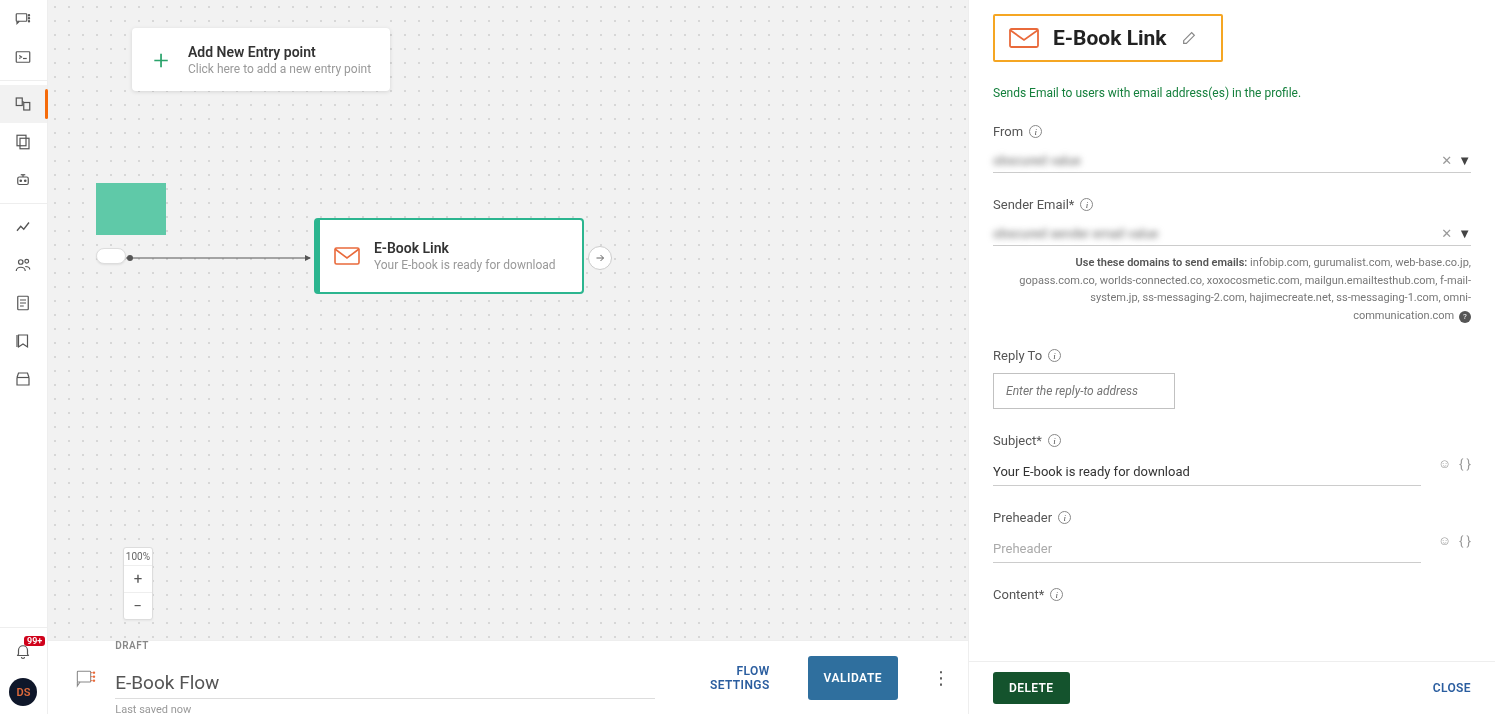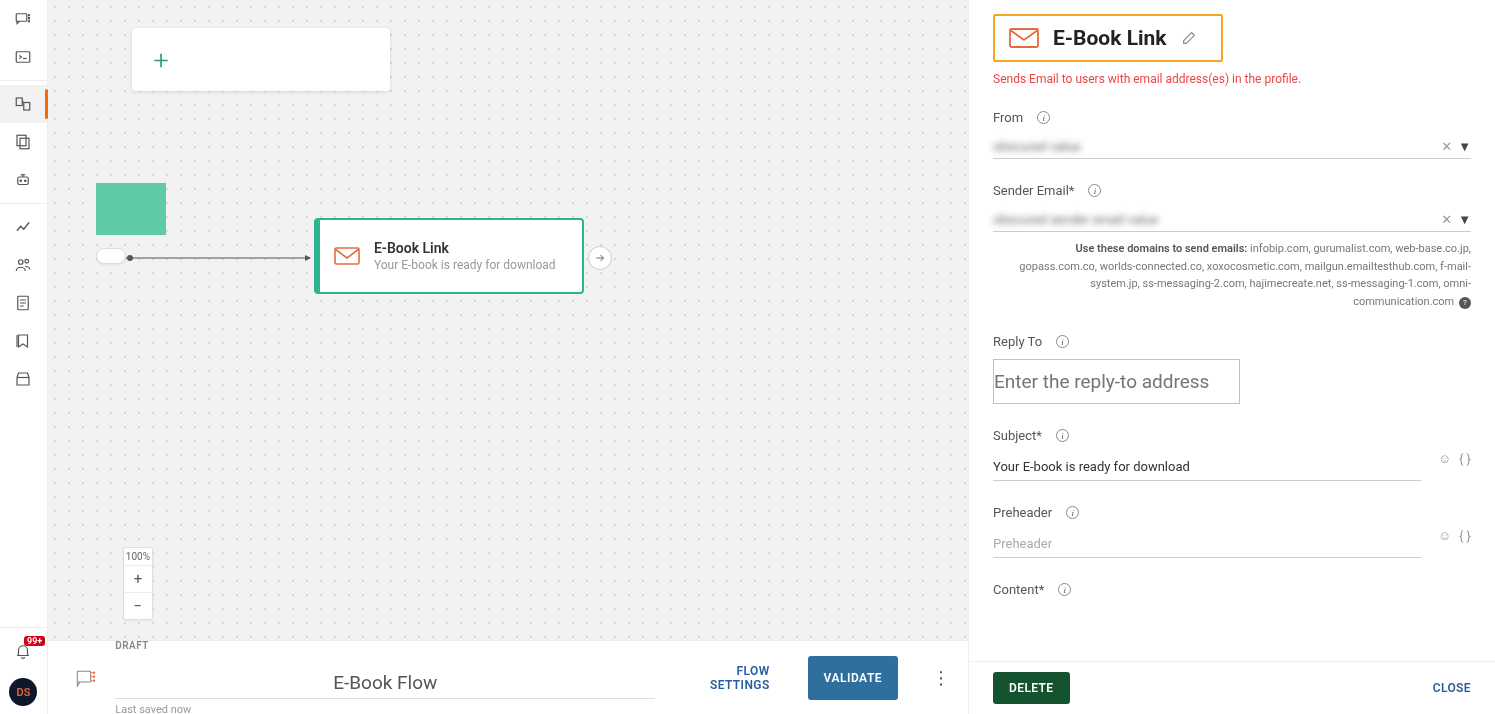--- a/index.html
+++ b/index.html
@@ -44,49 +44,49 @@
 
   
   .zoom { position:absolute; left:75px; bottom:20px; width:30px; background:#fff; border:1px solid #ddd; border-radius:3px; display:flex; flex-direction:column; align-items:center; box-shadow:0 1px 2px rgba(0,0,0,0.05);}
   .zoom .zlabel { font-size:10px; padding:3px 0; color:#666;}
   .zoom .zbtn { width:100%; text-align:center; padding:4px 0; cursor:pointer; border-top:1px solid #eee; color:#555; font-size:15px;}
 
   
   .footer-bar { height:74px; border-top:1px solid #eee; display:flex; align-items:center; padding:0 18px 0 28px; gap:18px; background:#fff;}
   .flow-icon { width:30px; height:26px; }
   .footer-text .status { font-size:10px; letter-spacing:0.5px; color:#888; font-weight:600;}
-  .footer-text .flowname { font-size:19px; color:#555; margin-top:20px;text-align:center; }
+  .footer-text .flowname { font-size:19px; color:#555; margin-top:20px; }
   .footer-text .underline { width:540px; height:1px; background:#ddd; margin-top:4px;}
   .footer-text .saved { font-size:11px; color:#999; margin-top:4px;}
   .footer-spacer { flex:1; }
   .link-btn { color:#2a5d9f; font-weight:600; font-size:12px; letter-spacing:0.4px; cursor:pointer; padding:6px 10px;text-align:right;}
   .validate-btn { background:#2f6f9e; color:#fff; font-weight:600; font-size:12px; letter-spacing:0.5px; padding:15px 16px; border-radius:3px; cursor:pointer; margin-left:10px;}
   .kebab { margin-left:16px; color:#555; cursor:pointer; font-size:18px; }
 
   
   .right-panel { width:528px; border-left:1px solid #eee; background:#fff; display:flex; flex-direction:column; }
   .panel-scroll { flex:1; overflow-y:auto; padding:14px 24px 4px 24px; }
   .title-box { border:2px solid #f5a623; border-radius:2px; padding:10px 14px; display:flex; align-items:center; gap:14px; width:fit-content; min-width:230px;}
   .title-box .ttl { font-size:21px; font-weight:700; color:#222;}
   .pencil { color:#888; }
-  .desc { color:#ef4444; font-size:12px; margin-top:10px;}
+  .desc { color:#15803d; font-size:12px; margin-top:24px;}
 
   .field-group { margin-top:24px; }
-  .field-label { font-size:13px; color:#555; display:flex; align-items:center; gap:14px;}
+  .field-label { font-size:13px; color:#555; display:flex; align-items:center; gap:6px;}
   .info-icon { width:13px; height:13px; border:1px solid #888; border-radius:50%; display:inline-flex; align-items:center; justify-content:center; font-size:9px; color:#555; font-style:italic; font-family:serif;}
   .select-line { margin-top:10px; border-bottom:1px solid #ccc; display:flex; align-items:center; padding:4px 0; gap:6px;}
   .select-line .val { flex:1; color:#666; font-size:13px; filter: blur(3px); user-select:none; }
   .select-line .clear { color:#999; cursor:pointer; font-size:13px;}
   .select-line .caret { color:#444; cursor:pointer;}
 
   .hint-text { font-size:11px; color:#777; margin-top:8px; text-align:right; line-height:1.6;margin-left:12px;}
   .hint-text b { color:#555; font-weight:600;}
   .help-q { display:inline-flex; width:12px;height:12px;background:#555;color:#fff;border-radius:50%;font-size:8px;align-items:center;justify-content:center;margin-left:2px;}
 
-  .box-input { margin-top:10px; border:1px solid #c1c1c1; padding:10px 0; font-size:19px; color:#333; }
+  .box-input { margin-top:10px; border:1px solid #c1c1c1; padding:10px 12px; font-size:12px; color:#333;font-style:italic; }
   .box-input.empty { color:#aaa; }
 
   .underline-input { margin-top:10px; border:none; border-bottom:1px solid #ccc; padding:6px 0; font-size:13px; color:#333; width:100%; outline:none; background:transparent;}
   .underline-input::placeholder { color:#aaa; }
   .subj-row { position:relative; }
   .subj-icons { position:absolute; right:0; top:8px; display:flex; gap:8px; color:#999;}
   .subj-row .underline-input { width:calc(100% - 50px);}
 
   .panel-footer { border-top:1px solid #eee; padding:10px 24px; display:flex; align-items:center;}
   .delete-btn { background:#14532d; color:#fff; font-weight:600; font-size:12px; letter-spacing:0.4px; padding:9px 16px; border-radius:3px; cursor:pointer;}
@@ -185,20 +185,24 @@
     </div>
     <div class="avatar-ds">DS</div>
   </div>
 </div>
 
 <div class="main">
   <div class="canvas-wrap">
 
     <div class="entry-card">
       <span class="plus">＋</span>
+      <div>
+        <div class="t1">Add New Entry point</div>
+        <div class="t2">Click here to add a new entry point</div>
+      </div>
     </div>
 
     <div class="start-block"></div>
     <div class="start-knob"></div>
 
     <svg class="flowline" width="190" height="10">
       <defs>
           <marker id="arr" markerWidth="6" markerHeight="6" refX="5" refY="3" orient="auto">
             <path d="M0,0 L6,3 L0,6 z" fill="#555"></path>
           </marker>

